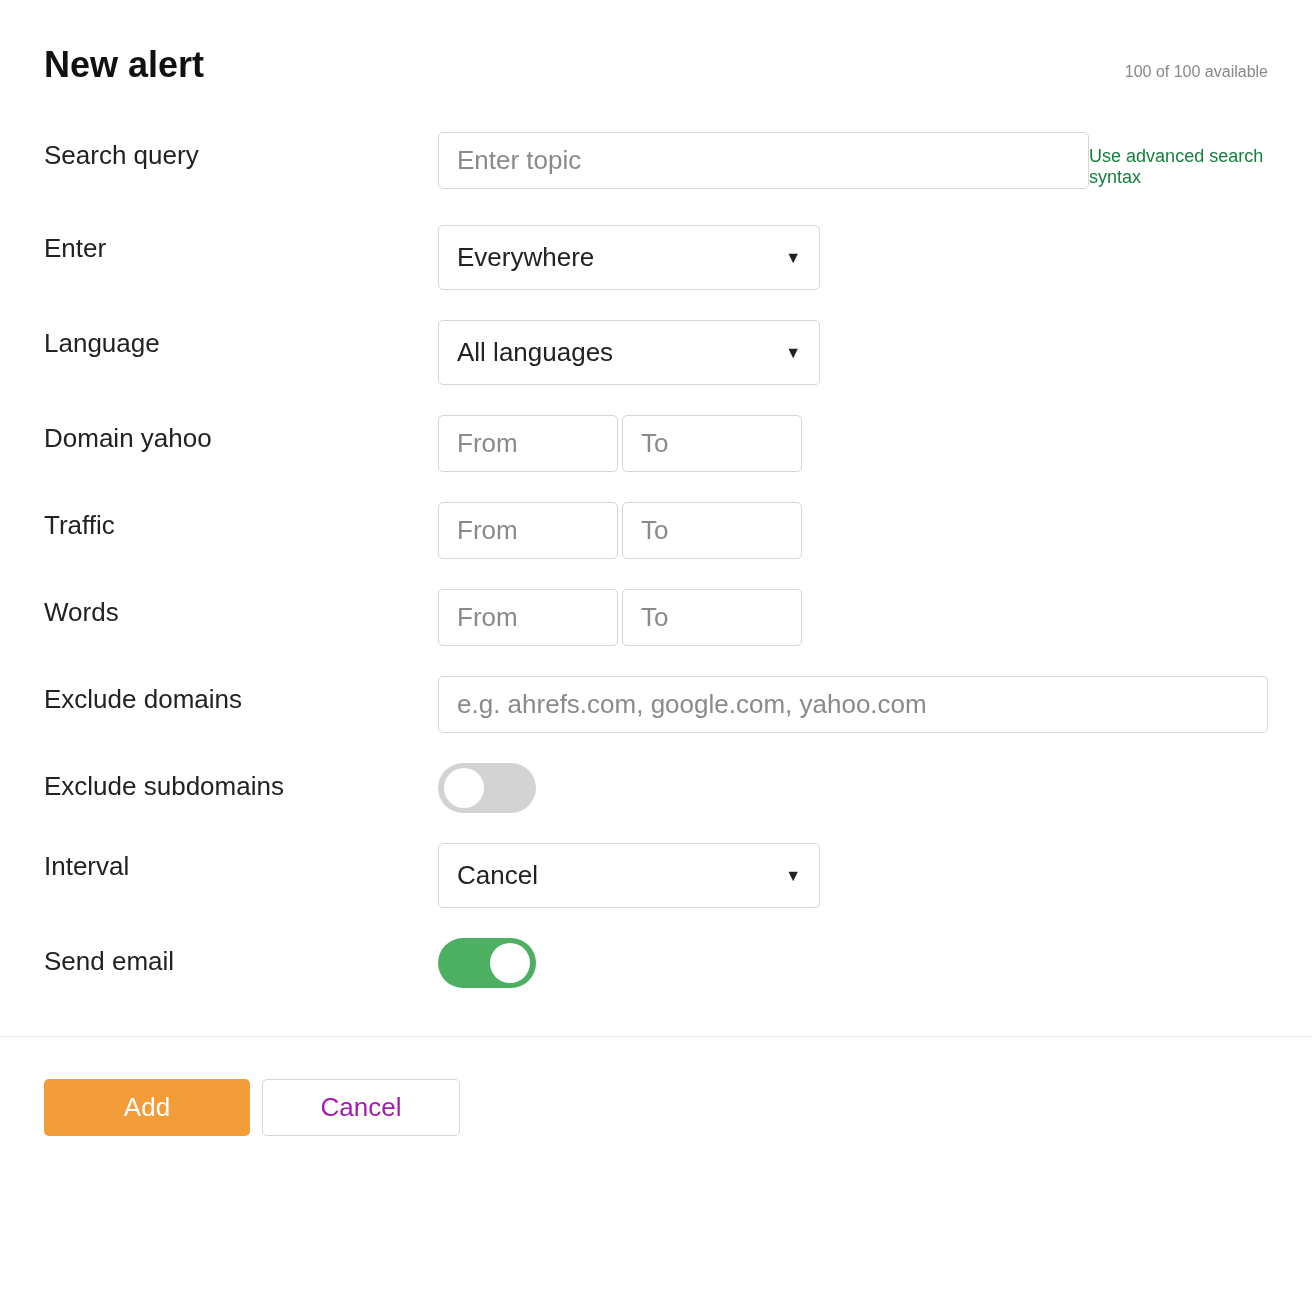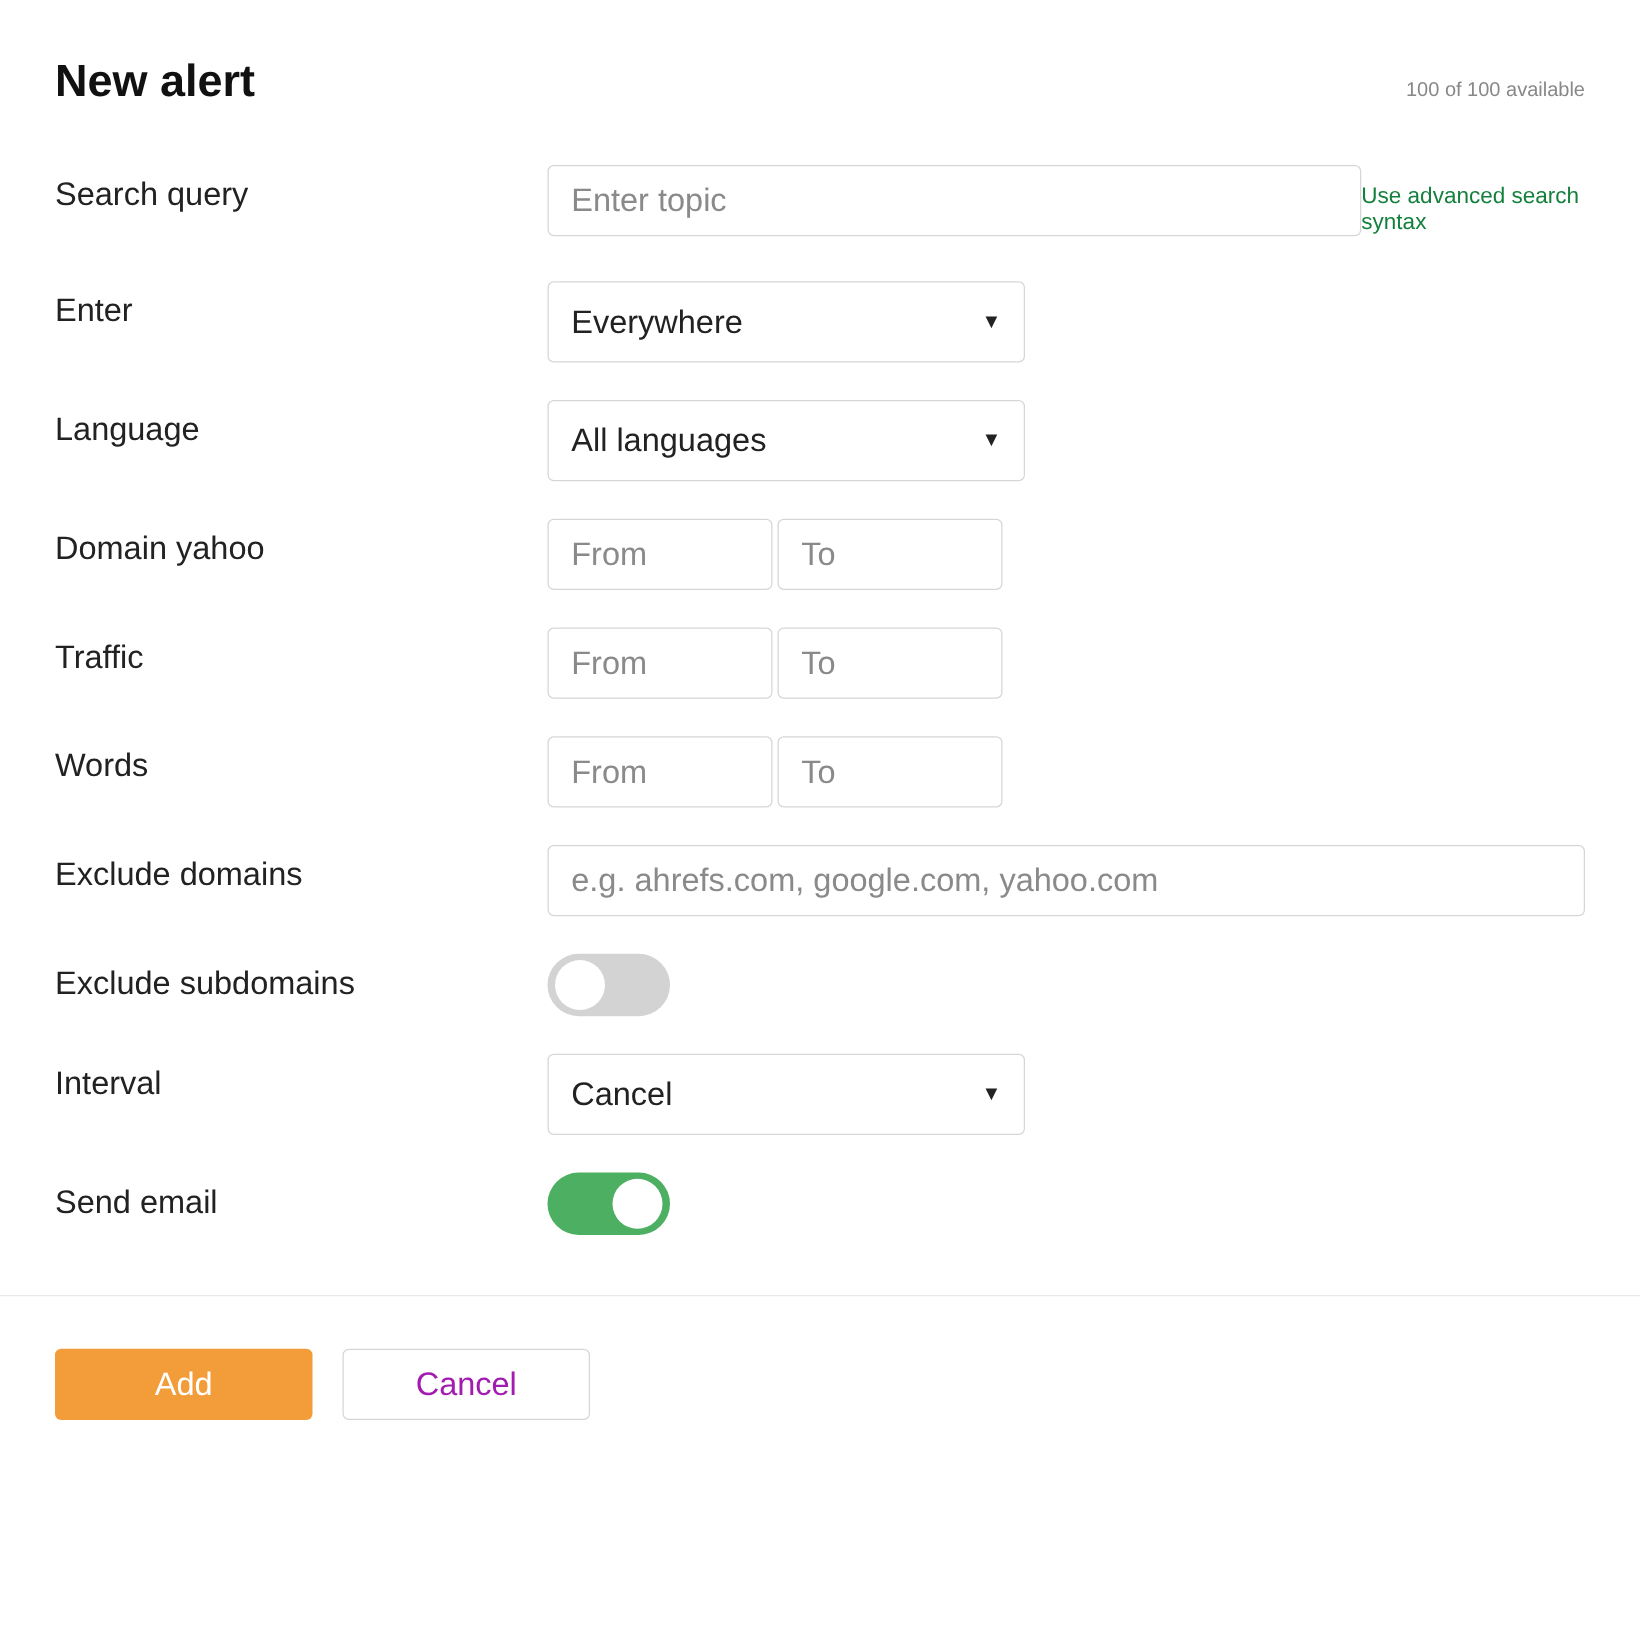--- a/index.html
+++ b/index.html
@@ -117,21 +117,21 @@
   .toggle.on {
     background: #4caf61;
   }
   .toggle.on .knob {
     left: 52px;
   }
   .footer {
     border-top: 1px solid #e9e9e9;
     padding: 42px 44px 44px 44px;
     display: flex;
-    gap: 24px;
+    gap: 12px;
   }
   .btn {
     height: 57px;
     border-radius: 5px;
     font-size: 26px;
     font-family: inherit;
     padding: 0 48px;
     cursor: pointer;
   }
   .btn-primary {

